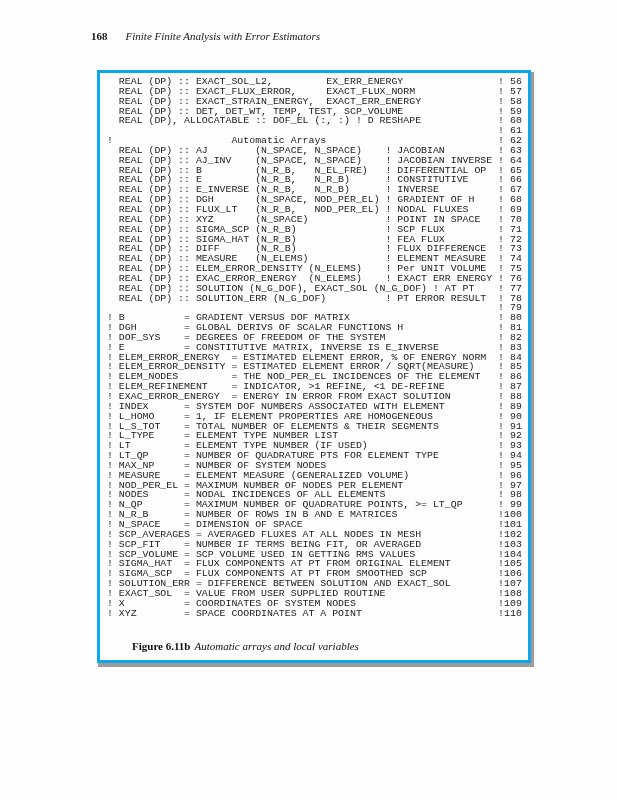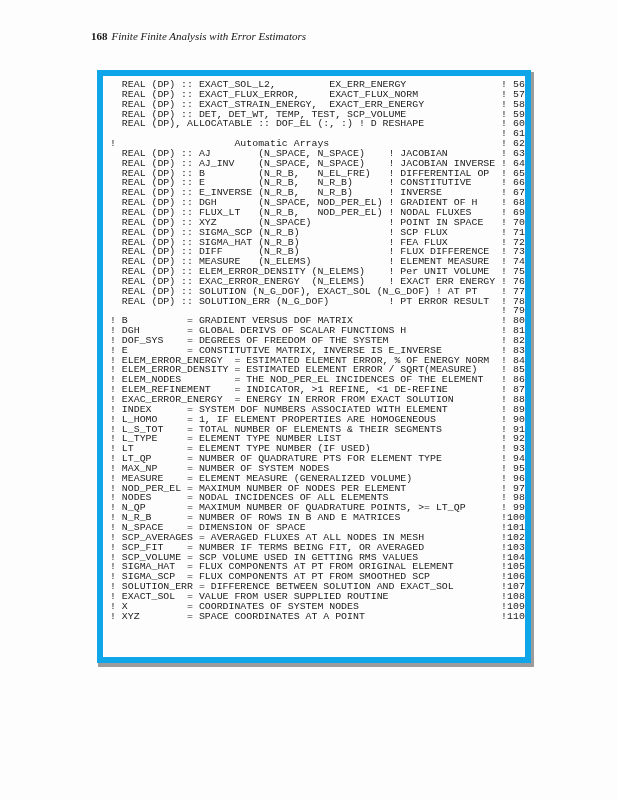--- a/index.html
+++ b/index.html
@@ -19,34 +19,34 @@
     position: absolute;
     left: 91px;
     top: 30px;
     font-size: 11px;
     color: #161616;
     white-space: nowrap;
   }
   .page-header .page-num {
     font-weight: bold;
     font-style: normal;
-    margin-right: 4px;
+    margin-right: 18px;
   }
   .page-header .book-title {
     font-style: italic;
   }
   .figure-box {
     position: absolute;
     left: 97px;
     top: 70px;
     width: 434px;
     height: 593px;
     box-sizing: border-box;
     background: #fdfdfd;
-    border: 6px solid #0ea5e9;
+    border: 3px solid #0ea5e9;
     box-shadow: 2px 3px 0 1px #9c9c9c;
   }
   .code-listing {
     margin: 0;
     padding: 4px 0 0 7px;
     font-family: "Liberation Mono", "DejaVu Sans Mono", monospace;
     font-size: 9.9px;
     line-height: 9.85px;
     color: #1b1b1b;
     white-space: pre;
@@ -125,15 +125,18 @@
 ! N_SPACE    = DIMENSION OF SPACE                                 !101
 ! SCP_AVERAGES = AVERAGED FLUXES AT ALL NODES IN MESH             !102
 ! SCP_FIT    = NUMBER IF TERMS BEING FIT, OR AVERAGED             !103
 ! SCP_VOLUME = SCP VOLUME USED IN GETTING RMS VALUES              !104
 ! SIGMA_HAT  = FLUX COMPONENTS AT PT FROM ORIGINAL ELEMENT        !105
 ! SIGMA_SCP  = FLUX COMPONENTS AT PT FROM SMOOTHED SCP            !106
 ! SOLUTION_ERR = DIFFERENCE BETWEEN SOLUTION AND EXACT_SOL        !107
 ! EXACT_SOL  = VALUE FROM USER SUPPLIED ROUTINE                   !108
 ! X          = COORDINATES OF SYSTEM NODES                        !109
 ! XYZ        = SPACE COORDINATES AT A POINT                       !110</pre>
+    <div class="figure-caption">
+      <span class="caption-label">Figure 6.11b</span><span class="caption-text">Automatic arrays and local variables</span>
+    </div>
   </div>
 
 </div>
 
 </body></html>

